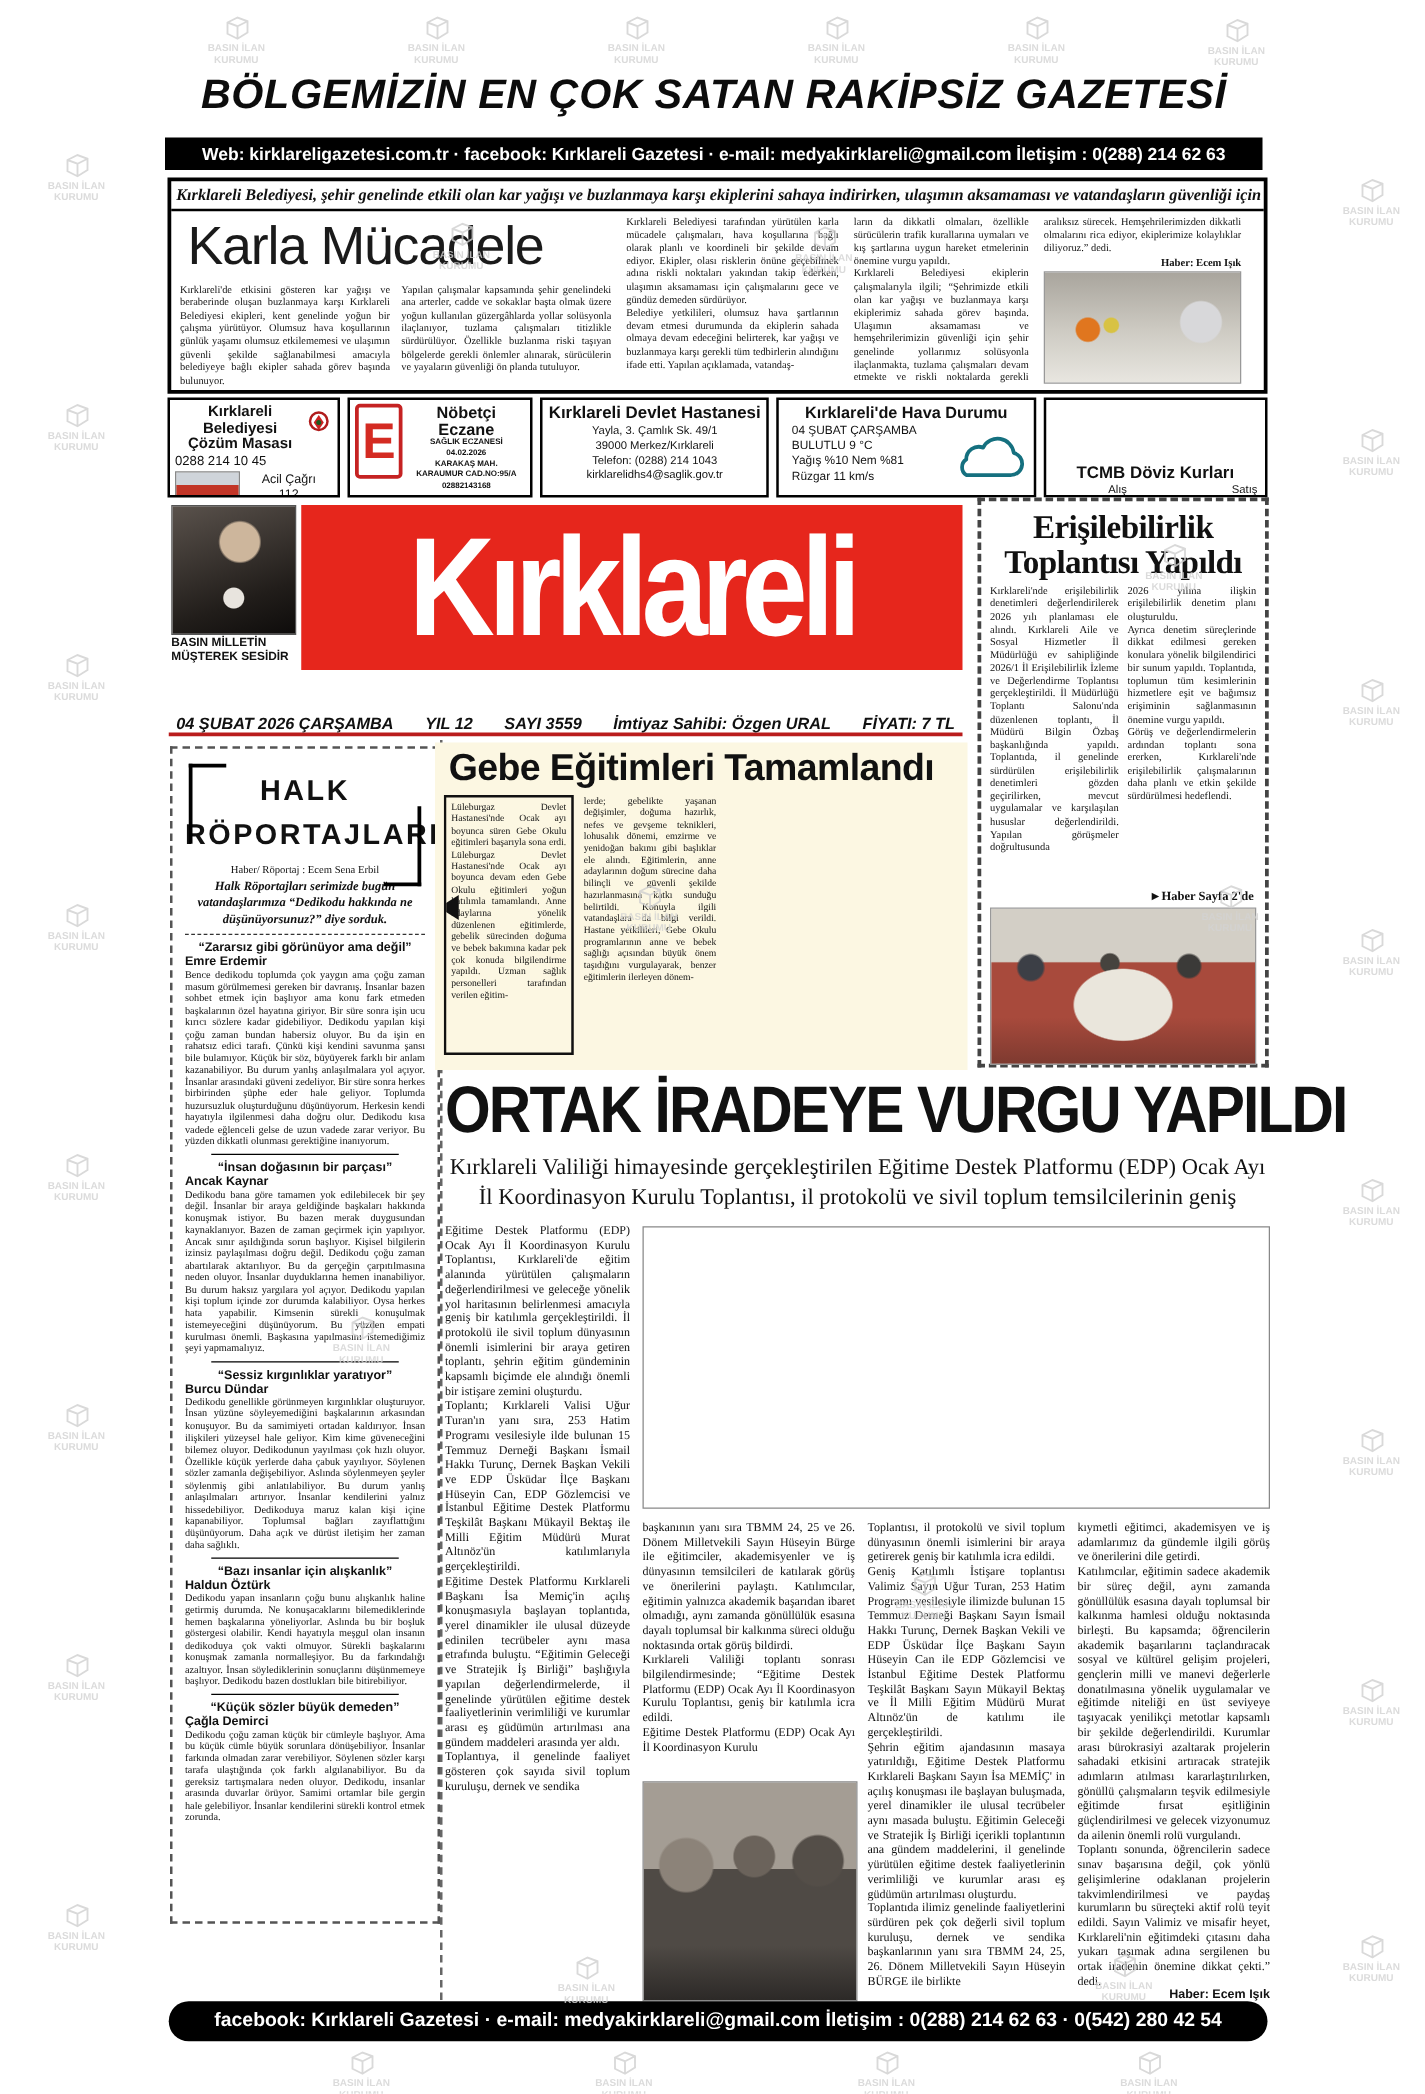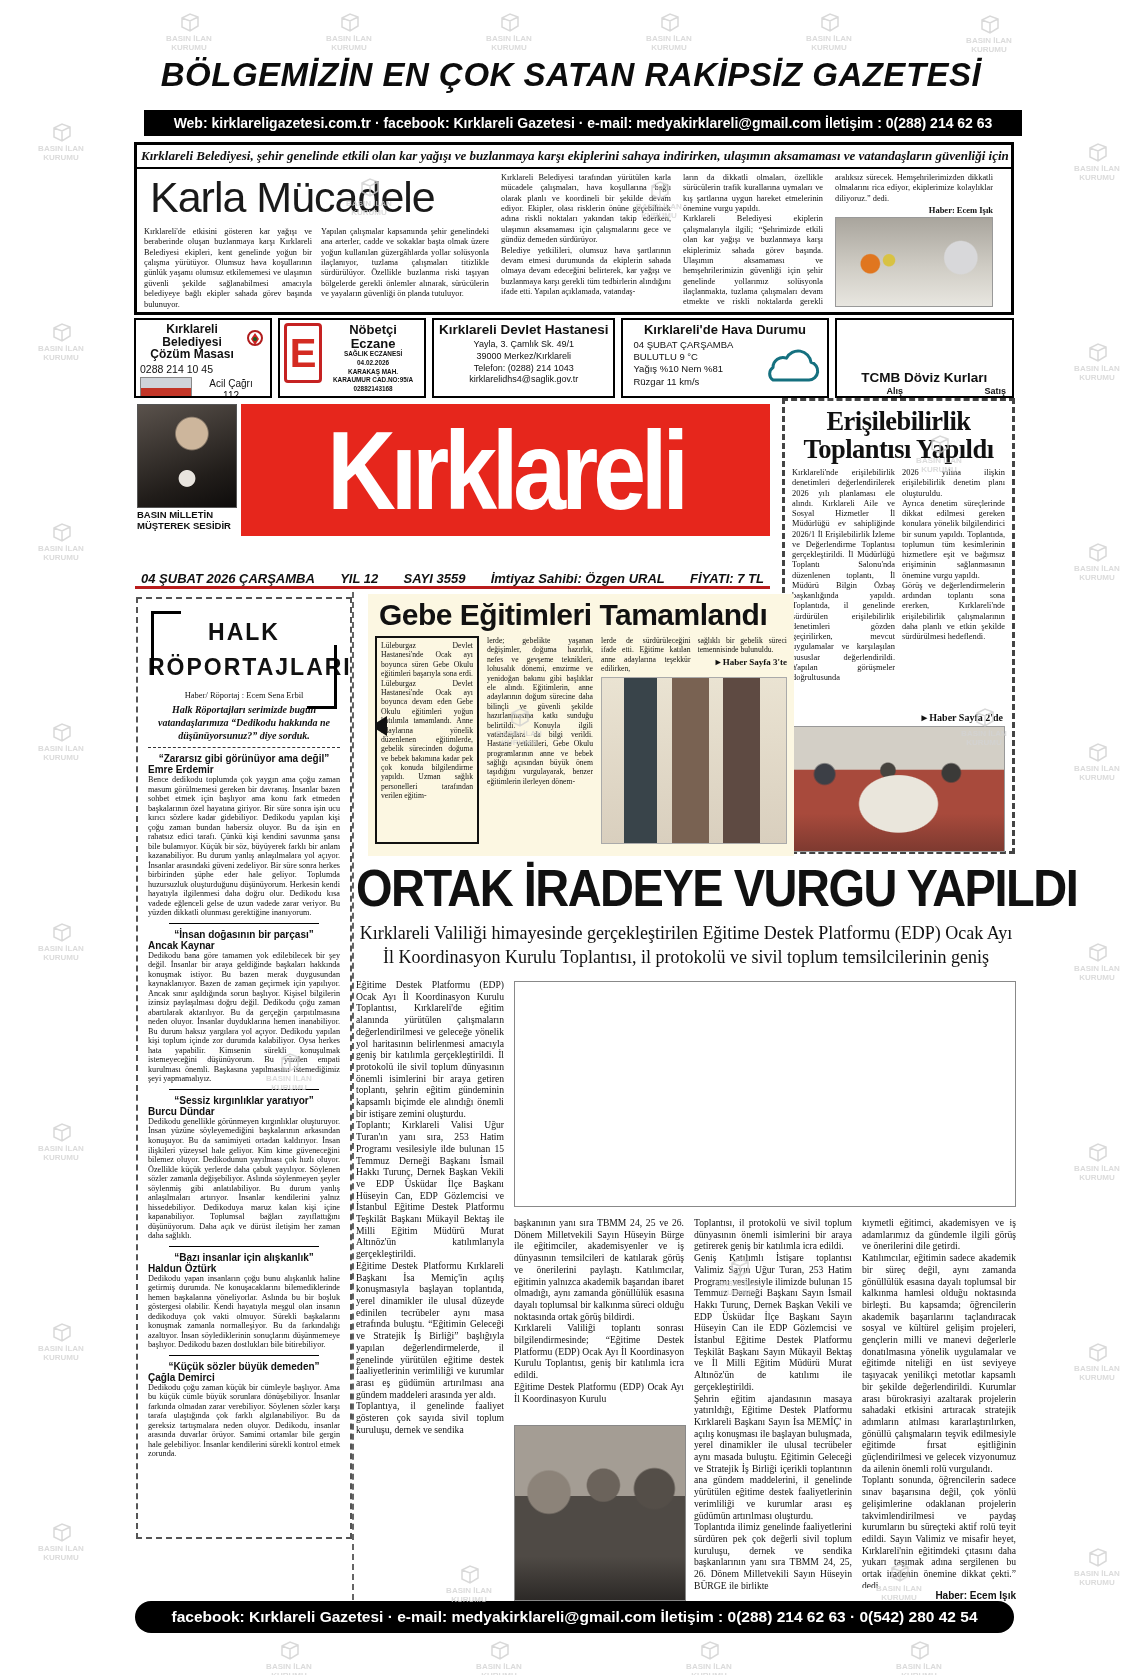--- a/index.html
+++ b/index.html
@@ -13,21 +13,21 @@
   
   .wm { position:absolute; width:78px; text-align:center; color:#d3d3d3;
         font-family:"Liberation Sans",sans-serif; font-weight:bold; font-size:8px;
         line-height:1.1; z-index:3; pointer-events:none; opacity:.8; }
   .wm svg { display:block; margin:0 auto 1px auto; }
 
   
   .banner { top:56px; left:128px; width:886px; height:48px; text-align:center;
     font-family:"Liberation Sans",sans-serif; font-weight:bold; font-style:italic;
     font-size:33px; letter-spacing:.5px; color:#0c0c0c; z-index:2; }
-  .contactbar { top:110px; left:144px; width:878px; height:26px; background:#000;
+  .contactbar { top:110px; left:132px; width:878px; height:26px; background:#000;
     color:#fff; font-family:"Liberation Sans",sans-serif; font-weight:bold;
     font-size:14px; line-height:26px; text-align:center; z-index:2; }
 
   
   .karla { top:142px; left:134px; width:880px; height:173px; border:3px solid #000;
     background:#fff; z-index:2; }
   .karla-kicker { height:24px; line-height:22px; border-bottom:2px solid #000;
     font-weight:bold; font-style:italic; font-size:13px; text-align:center;
     white-space:nowrap; overflow:hidden; padding:0 4px; }
   .karla-body { display:flex; gap:12px; padding:4px 7px; height:142px; overflow:hidden; }
@@ -66,21 +66,21 @@
     justify-content:center; flex:none; }
   .ib2-r { flex:1; text-align:center; }
   .ib2-r .ib-title { font-size:13px; }
   .ib2-line { font-size:6.4px; font-weight:bold; line-height:1.35; }
   .ib3 .ib-title { font-size:13.5px; margin-bottom:2px; }
   .ib3-line { font-size:9px; line-height:1.3; }
   .ib4 .ib-title { font-size:13px; margin-bottom:2px; }
   .ib4-line { font-size:9.5px; line-height:1.3; padding-left:6px; }
   .cloud { position:absolute; right:4px; top:24px; }
   .ib5 .ib-title { font-size:13.5px; margin-bottom:1px;margin-top:48px; }
-  .dv-head { display:flex; font-size:9px; font-weight:bold; padding:0 2px; }
+  .dv-head { display:flex; font-size:9px; font-weight:normal; padding:0 2px; }
   .dv-head .dh-a { margin-left:44px; } .dv-head .dh-s { margin-left:auto; }
   .dv-row { display:flex; align-items:baseline; font-size:9.5px; padding:0 2px; }
   .dv-cur { width:42px; font-weight:bold; }
   .dv-dots { flex:1; border-bottom:1.5px dotted #333; margin:0 3px 2px 3px; }
 
   
   .ataturk { top:404px; left:137px; width:100px; z-index:2; }
   .ata-photo { width:100px; height:104px; border:1px solid #555;
     background:
       radial-gradient(circle at 55% 28%, #cdb69c 0 17%, rgba(0,0,0,0) 19%),
@@ -126,21 +126,21 @@
   .halk-intro { font-weight:bold; font-style:italic; font-size:10px; line-height:1.3;
     text-align:center; }
   .dashsep { border-top:1.5px dashed #333; margin:5px 0; }
   .solidsep { width:150px; border-top:1.5px solid #000; margin:5px auto; }
   .hq { font-family:"Liberation Sans",sans-serif; font-weight:bold; font-size:10px;
     text-align:center; }
   .hn { font-family:"Liberation Sans",sans-serif; font-weight:bold; font-size:10px; }
   .ht { font-size:8.2px; line-height:1.16; text-align:justify; }
 
   
-  .gebe { top:594px; left:368px; width:426px; height:262px; background:#fcf7e2;
+  .gebe { top:594px; left:348px; width:426px; height:262px; background:#fcf7e2;
     padding:2px 7px; z-index:2; }
   .gebe-title { font-family:"Liberation Sans",sans-serif; font-weight:bold;
     font-size:30px; letter-spacing:-.5px; padding:2px 0 4px 4px; }
   .gebe-body { display:flex; gap:8px; height:208px; overflow:hidden; }
   .gtxt { font-size:7.7px; line-height:1.22; text-align:justify; overflow:hidden; }
   .gcol1 { width:104px; flex:none; border:2.5px solid #111; padding:3px 4px;
     position:relative; background:#fcf7e2; }
   .gcol1:before { content:""; position:absolute; left:-16px; top:78px;
     border:10px solid rgba(0,0,0,0); border-right:16px solid #111; }
   .gcol2 { width:106px; flex:none; }
@@ -373,30 +373,20 @@
   </div>
 </div>
 
 <div class="abs midline"></div>
 
 <div class="abs gebe">
   <div class="gebe-title">Gebe Eğitimleri Tamamlandı</div>
   <div class="gebe-body">
     <div class="gtxt gcol1">Lüleburgaz Devlet Hastanesi'nde Ocak ayı boyunca süren Gebe Okulu eğitimleri başarıyla sona erdi.  Lüleburgaz Devlet Hastanesi'nde Ocak ayı boyunca devam eden Gebe Okulu eğitimleri yoğun katılımla tamamlandı. Anne adaylarına yönelik düzenlenen eğitimlerde, gebelik sürecinden doğuma ve bebek bakımına kadar pek çok konuda bilgilendirme yapıldı. Uzman sağlık personelleri tarafından verilen eğitim-</div>
     <div class="gtxt gcol2">lerde; gebelikte yaşanan değişimler, doğuma hazırlık, nefes ve gevşeme teknikleri, lohusalık dönemi, emzirme ve yenidoğan bakımı gibi başlıklar ele alındı. Eğitimlerin, anne adaylarının doğum sürecine daha bilinçli ve güvenli şekilde hazırlanmasına katkı sunduğu belirtildi. Konuyla ilgili vatandaşlara da bilgi verildi. Hastane yetkilileri, Gebe Okulu programlarının anne ve bebek sağlığı açısından büyük önem taşıdığını vurgulayarak, benzer eğitimlerin ilerleyen dönem-</div>
-    <div class="gright">
-      <div class="grow">
-        <div class="gtxt gc3">lerde de sürdürüleceğini ifade etti.  Eğitime katılan anne adaylarına teşekkür edilirken,</div>
-        <div class="gc4">
-          <div class="gtxt">sağlıklı bir gebelik süreci temennisinde bulunuldu.</div>
-          <div class="gebe-more">►Haber Sayfa 3'te</div>
-        </div>
-      </div>
-      <div class="gebe-photo"></div>
-    </div>
   </div>
 </div>
 
 <div class="abs ortak">
   <div class="ortak-title">ORTAK İRADEYE VURGU YAPILDI</div>
   <div class="ortak-sub">Kırklareli Valiliği himayesinde gerçekleştirilen Eğitime Destek Platformu (EDP) Ocak Ayı İl Koordinasyon Kurulu Toplantısı, il protokolü ve sivil toplum temsilcilerinin geniş katılımıyla yapıldı.</div>
   <div class="ortak-body">
     <div class="ocol ocol1">Eğitime Destek Platformu (EDP) Ocak Ayı İl Koordinasyon Kurulu Toplantısı, Kırklareli'de eğitim alanında yürütülen çalışmaların değerlendirilmesi ve geleceğe yönelik yol haritasının belirlenmesi amacıyla geniş bir katılımla gerçekleştirildi. İl protokolü ile sivil toplum dünyasının önemli isimlerini bir araya getiren toplantı, şehrin eğitim gündeminin kapsamlı biçimde ele alındığı önemli bir istişare zemini oluşturdu.
 Toplantı; Kırklareli Valisi Uğur Turan'ın yanı sıra, 253 Hatim Programı vesilesiyle ilde bulunan 15 Temmuz Derneği Başkanı İsmail Hakkı Turunç, Dernek Başkan Vekili ve EDP Üsküdar İlçe Başkanı Hüseyin Can, EDP Gözlemcisi ve İstanbul Eğitime Destek Platformu Teşkilât Başkanı Mükayil Bektaş ile Milli Eğitim Müdürü Murat Altınöz'ün katılımlarıyla gerçekleştirildi.
 Eğitime Destek Platformu Kırklareli Başkanı İsa Memiç'in açılış konuşmasıyla başlayan toplantıda, yerel dinamikler ile ulusal düzeyde edinilen tecrübeler aynı masa etrafında buluştu. “Eğitimin Geleceği ve Stratejik İş Birliği” başlığıyla yapılan değerlendirmelerde, il genelinde yürütülen eğitime destek faaliyetlerinin verimliliği ve kurumlar arası eş güdümün artırılması ana gündem maddeleri arasında yer aldı.

